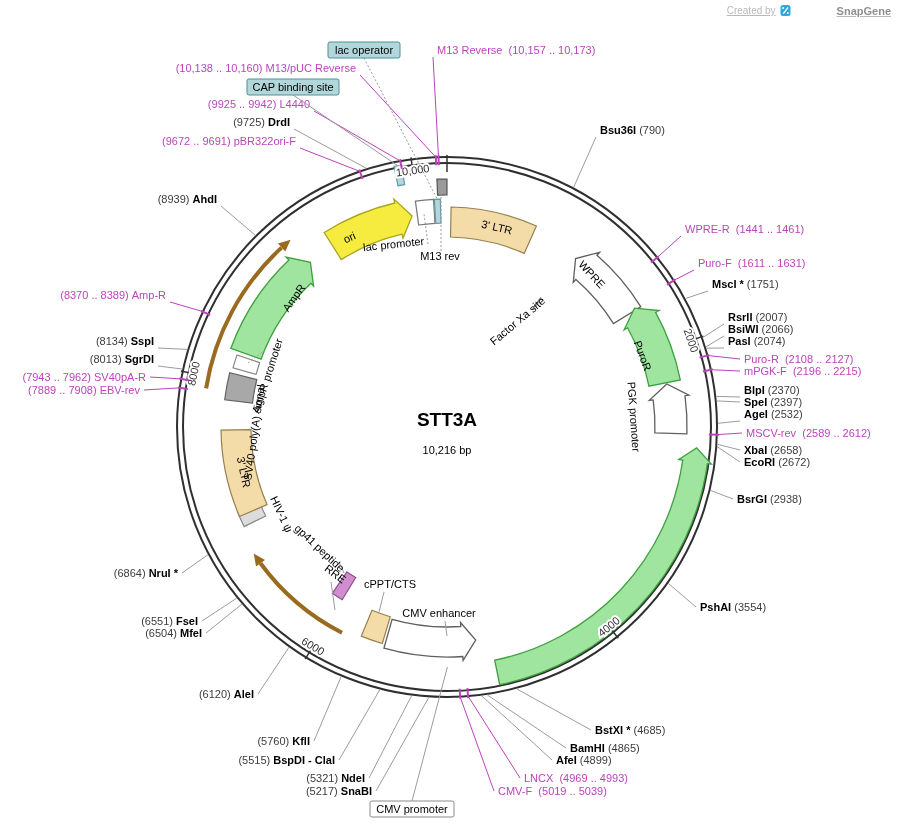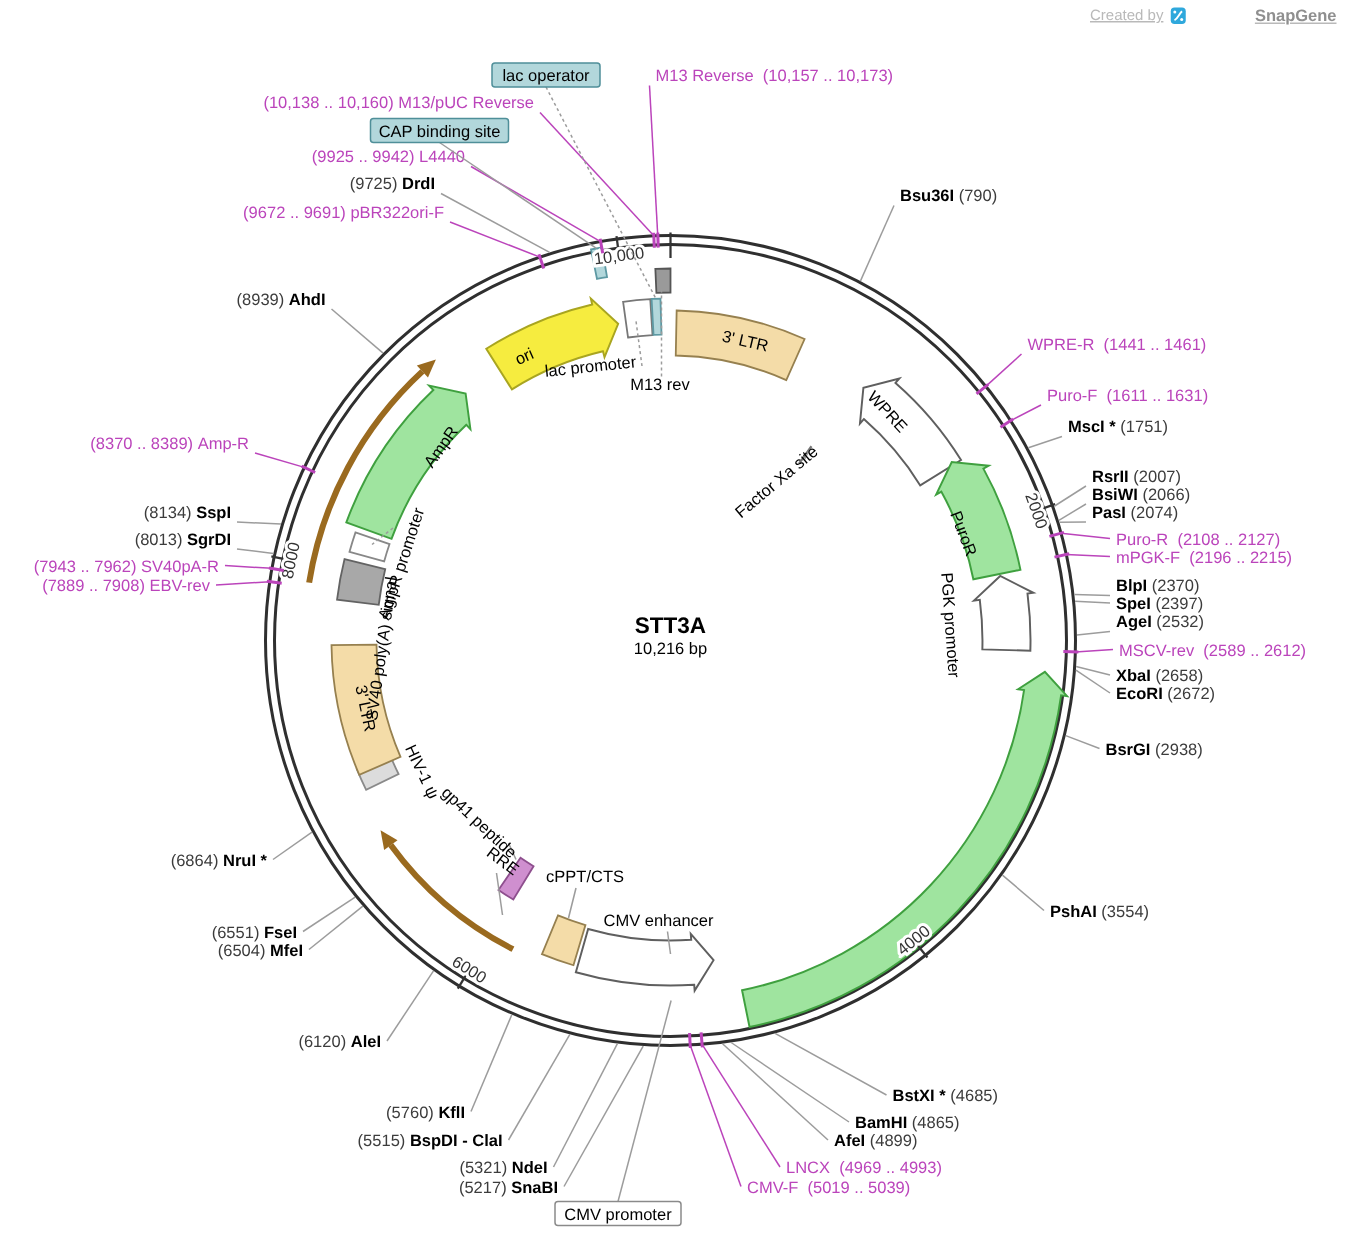--- a/index.html
+++ b/index.html
@@ -2,22 +2,22 @@
 <html><head>
 <meta charset="utf-8">
 <style>
   html,body{margin:0;padding:0;background:#ffffff;}
   #stage{position:relative;width:897px;height:826px;overflow:hidden;background:#fff;
          font-family:"Liberation Sans",sans-serif;}
   #map-svg{position:absolute;left:0;top:0;}
   #map-svg text{font-size:11px;font-family:"Liberation Sans",sans-serif;}
   #center-label{position:absolute;left:447px;top:409px;transform:translateX(-50%);
                 text-align:center;pointer-events:none;}
-  .pname{font-size:15px;font-weight:bold;color:#000;}
-  .psize{font-size:11px;color:#000;margin-top:1px;}
+  .pname{font-size:19px;font-weight:bold;color:#000;}
+  .psize{font-size:11px;color:#000;margin-top:13px;}
   #watermark{position:absolute;right:6px;top:4px;display:flex;align-items:center;gap:4px;
              font-size:10px;color:#b9b9b9;text-decoration:underline;}
   #watermark .brand{color:#8f8f8f;font-weight:bold;font-size:11px;padding-left:42px;}
 </style>
 </head>
 <body>
 
 <div id="stage">
   <svg id="map-svg" width="897" height="826" viewBox="0 0 897 826">
       <circle cx="447" cy="427" r="270" fill="none" stroke="#2f2f2f" stroke-width="2"></circle>

